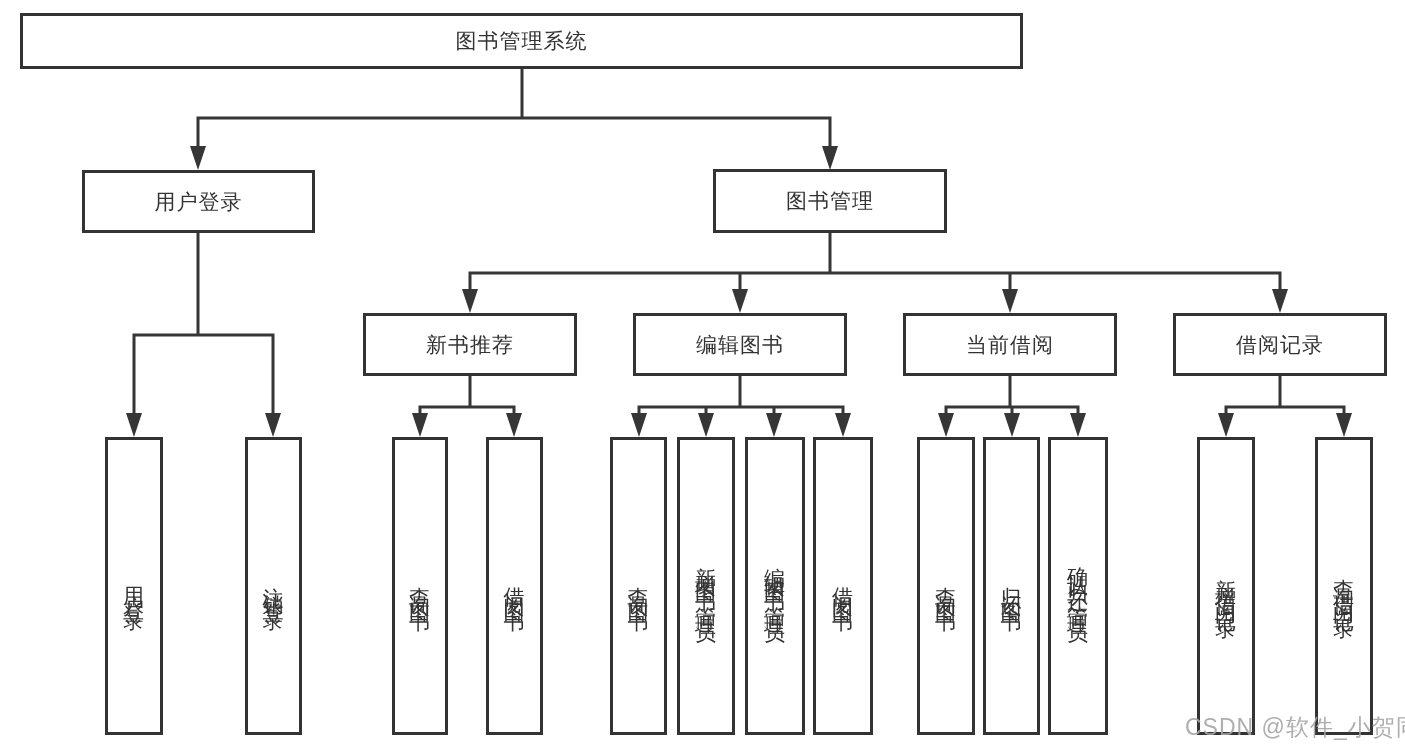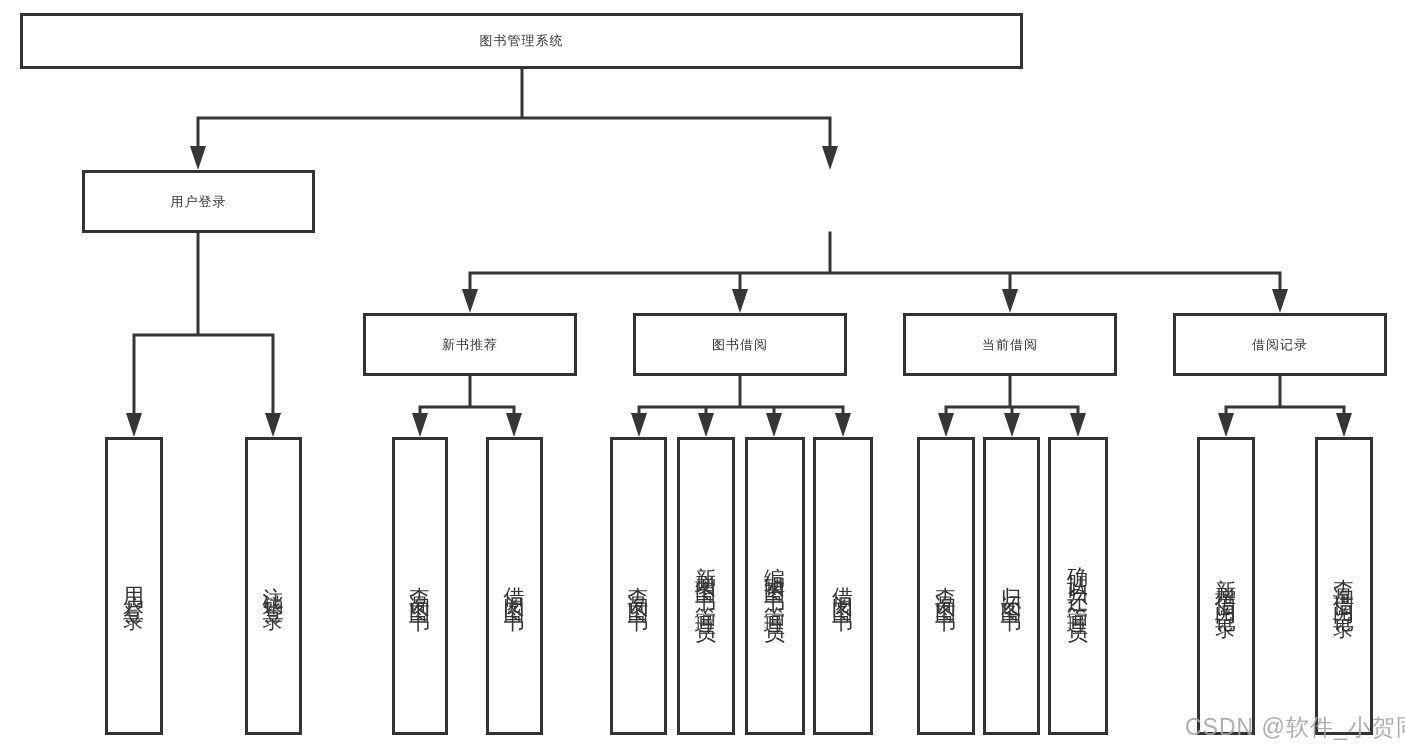--- a/index.html
+++ b/index.html
@@ -15,21 +15,21 @@
   .box{
     position:absolute;
     box-sizing:border-box;
     background:#ffffff;
     border:3px solid #333333;
     display:flex;
     align-items:center;
     justify-content:center;
     text-align:center;
   }
-  .hlabel{font-size:13px;letter-spacing:1px;color:#333333;}
+  .hlabel{font-size:21px;letter-spacing:1px;color:#333333;}
   .leaf span{
     writing-mode:vertical-rl;
     text-orientation:mixed;
     font-size:21px;
     line-height:1;
     letter-spacing:8px;
     color:#333333;
   }
   
   .n-root   {left:20px;  top:13px;  width:1003px; height:56px;}
@@ -108,26 +108,29 @@
     </g>
   </svg>
 
   <div class="box n-root">
     <span class="hlabel">图书管理系统</span>
   </div>
 
   <div class="box n-login">
     <span class="hlabel">用户登录</span>
   </div>
+  <div class="box n-mgmt">
+    <span class="hlabel">图书管理</span>
+  </div>
 
   <div class="box n-l3a">
     <span class="hlabel">新书推荐</span>
   </div>
   <div class="box n-l3b">
-    <span class="hlabel">图书借阅</span>
+    <span class="hlabel">编辑图书</span>
   </div>
   <div class="box n-l3c">
     <span class="hlabel">当前借阅</span>
   </div>
   <div class="box n-l3d">
     <span class="hlabel">借阅记录</span>
   </div>
 
   <div class="box leaf lf1">
     <span>用户登录</span>

